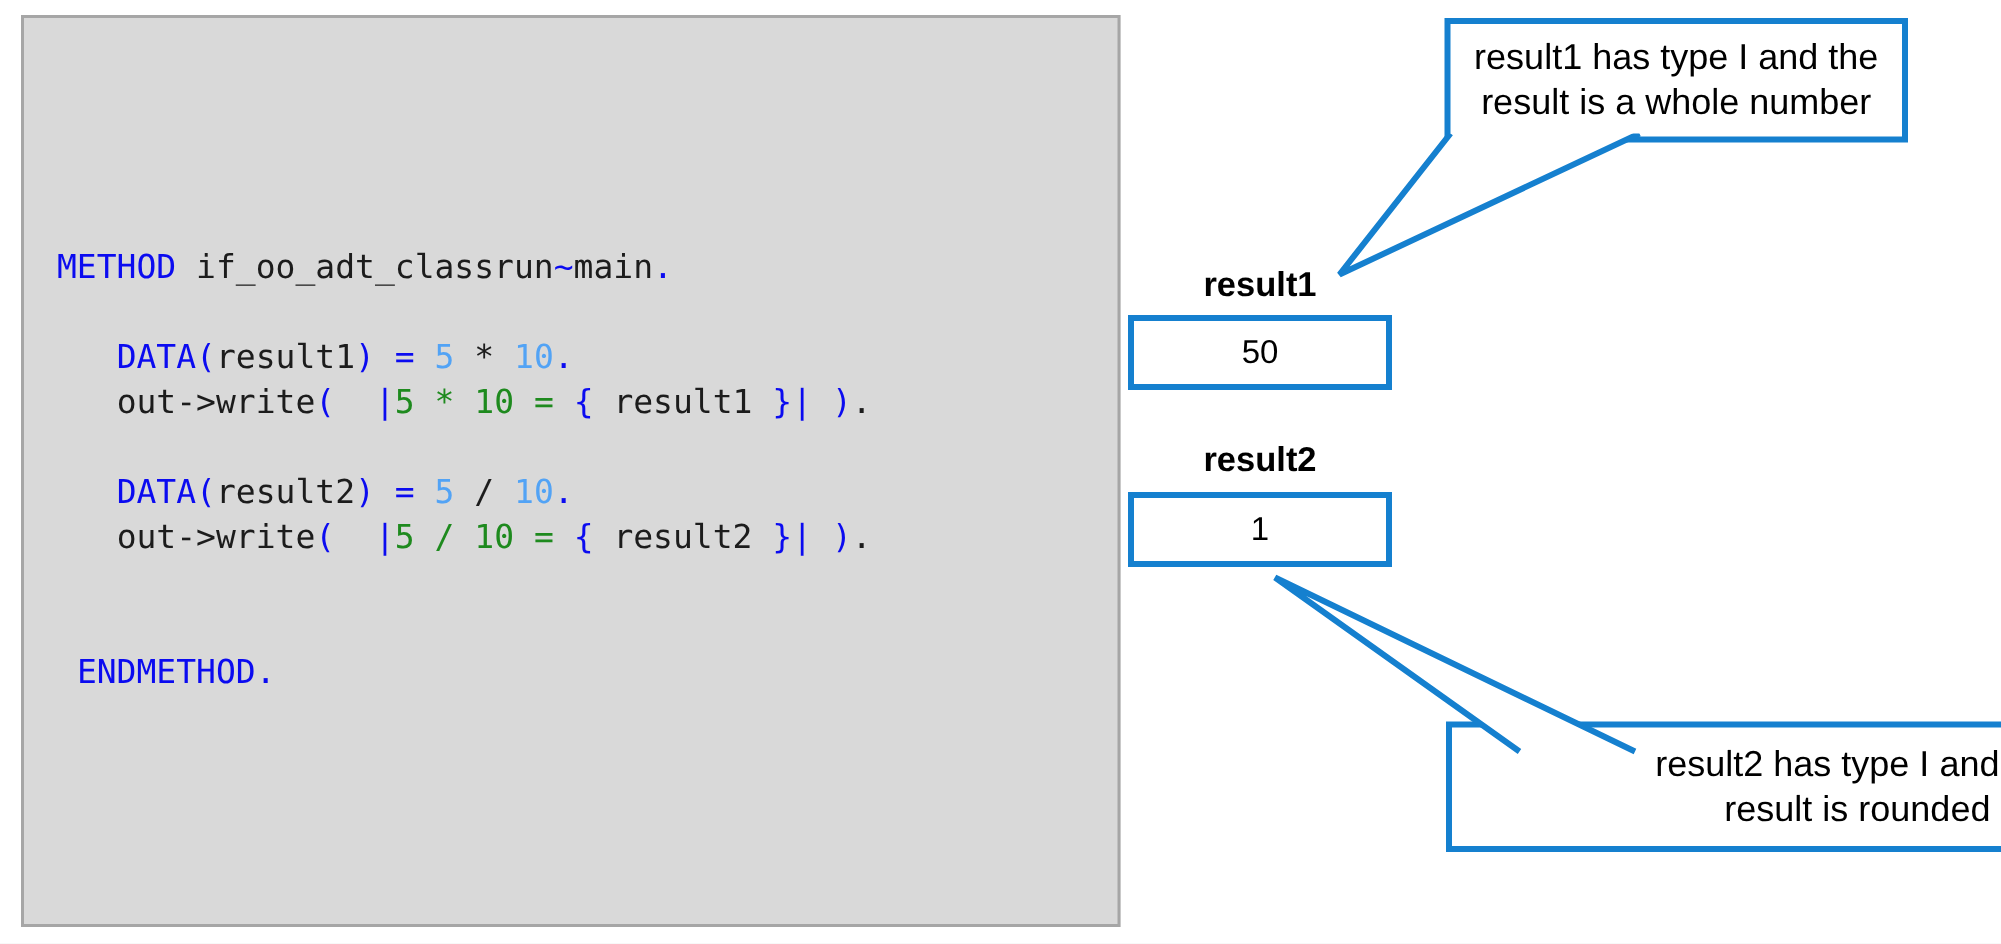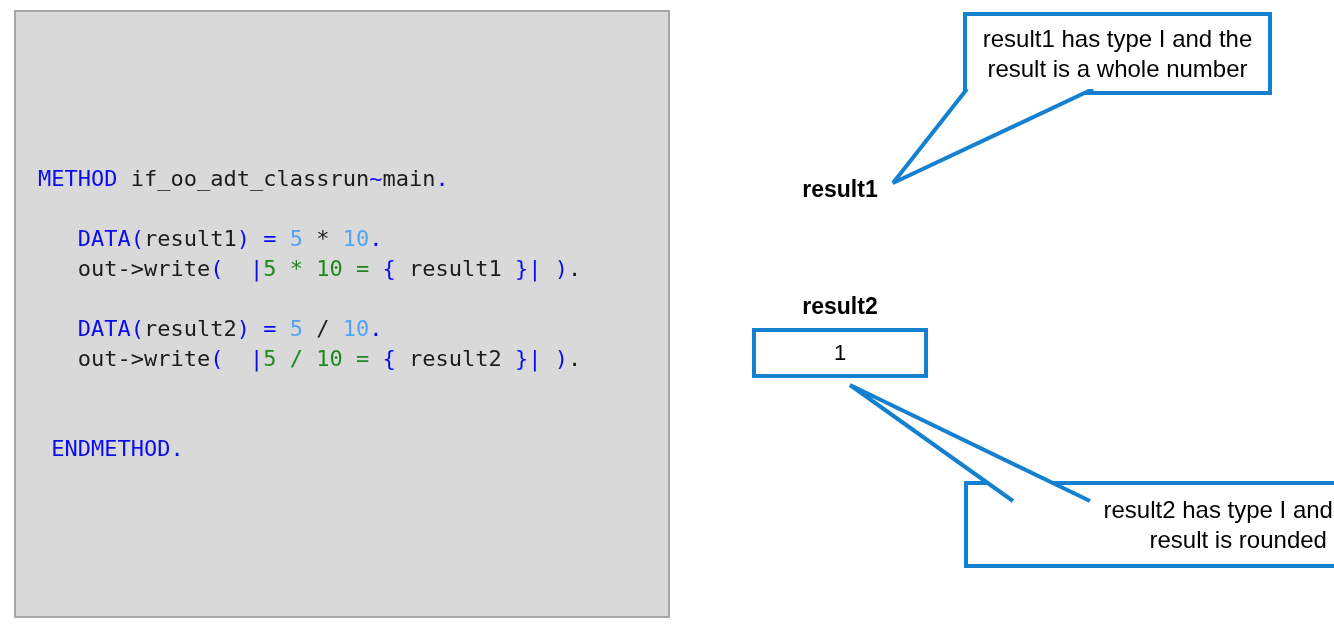--- a/index.html
+++ b/index.html
@@ -1,21 +1,21 @@
 <!DOCTYPE html>
 <html><head>
 <meta charset="utf-8">
 <style>
   :root { --accent:#1580cf; }
   html,body{margin:0;padding:0;background:#fff;}
   .stage{position:relative;width:1334px;height:629px;background:#ffffff;
          font-family:"Liberation Sans",sans-serif;overflow:hidden;}
 
   
-  .code-panel{position:absolute;left:14px;top:10px;width:656px;height:608px;
+  .code-panel{position:absolute;left:14px;top:10px;width:733px;height:608px;
               background:#d9d9d9;border:2px solid #a6a6a6;box-sizing:border-box;}
   .code{position:absolute;left:22px;top:152px;margin:0;
         font-family:"DejaVu Sans Mono",monospace;font-size:22px;line-height:30px;
         color:#1c1c1c;}
   .code .line{white-space:pre;min-height:30px;}
   .kw{color:#0b0bf0;}
   .pn{color:#0b0bf0;}
   .num{color:#52a3f5;}
   .str{color:#1e8a1e;}
   .id{color:#1c1c1c;}
@@ -46,20 +46,23 @@
 </head>
 <body>
 
 <div class="stage">
 
   <div class="code-panel">
     <pre class="code"><div class="line"><span class="kw">METHOD</span><span class="id"> if_oo_adt_classrun</span><span class="pn">~</span><span class="id">main</span><span class="pn">.</span></div><div class="line">&nbsp;</div><div class="line"><span class="id">   </span><span class="kw">DATA</span><span class="pn">(</span><span class="id">result1</span><span class="pn">)</span><span class="id"> </span><span class="pn">=</span><span class="id"> </span><span class="num">5</span><span class="id"> * </span><span class="num">10</span><span class="pn">.</span></div><div class="line"><span class="id">   </span><span class="id">out-&gt;write</span><span class="pn">(</span><span class="id">  </span><span class="pn">|</span><span class="str">5 * 10 = </span><span class="pn">{</span><span class="id"> result1 </span><span class="pn">}</span><span class="pn">|</span><span class="id"> </span><span class="pn">)</span><span class="id">.</span></div><div class="line">&nbsp;</div><div class="line"><span class="id">   </span><span class="kw">DATA</span><span class="pn">(</span><span class="id">result2</span><span class="pn">)</span><span class="id"> </span><span class="pn">=</span><span class="id"> </span><span class="num">5</span><span class="id"> / </span><span class="num">10</span><span class="pn">.</span></div><div class="line"><span class="id">   </span><span class="id">out-&gt;write</span><span class="pn">(</span><span class="id">  </span><span class="pn">|</span><span class="str">5 / 10 = </span><span class="pn">{</span><span class="id"> result2 </span><span class="pn">}</span><span class="pn">|</span><span class="id"> </span><span class="pn">)</span><span class="id">.</span></div><div class="line">&nbsp;</div><div class="line">&nbsp;</div><div class="line"><span class="id"> </span><span class="kw">ENDMETHOD</span><span class="pn">.</span></div></pre>
   </div>
 
   <div class="var-label" id="lbl1">result1</div>
+  <div class="var-box" id="box1">
+    <span>50</span>
+  </div>
 
   <div class="var-label" id="lbl2">result2</div>
   <div class="var-box" id="box2">
     <span>1</span>
   </div>
 
   <div class="callout" id="callout1">
     <div class="callout-text">result1 has type I and the
 result is a whole number</div>
   </div>

